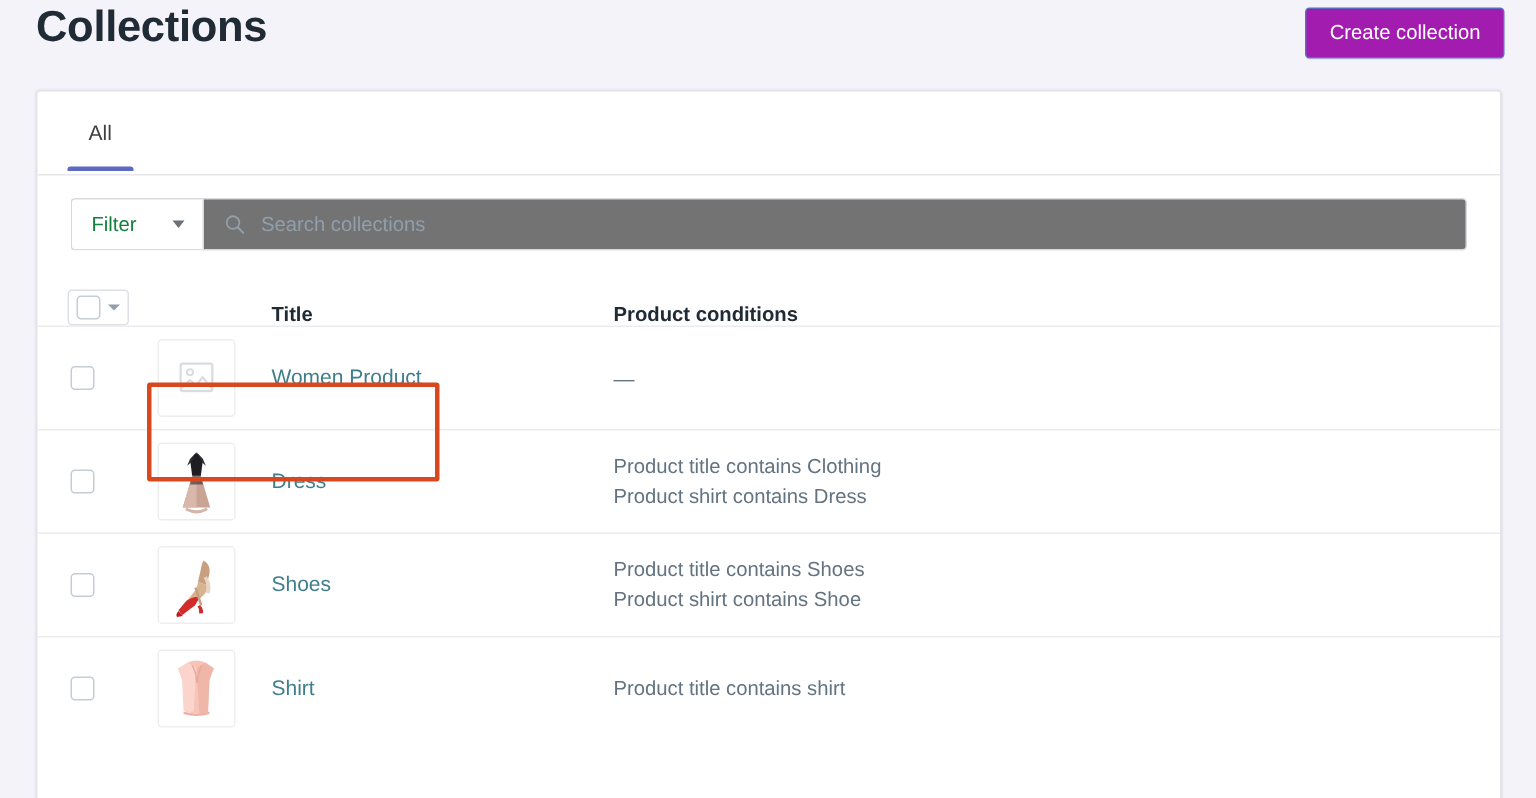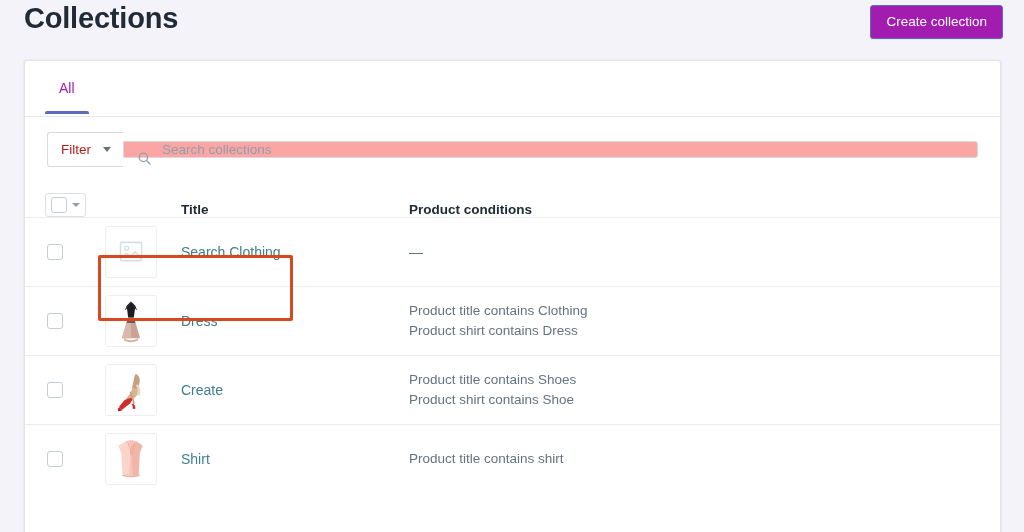--- a/index.html
+++ b/index.html
@@ -68,21 +68,21 @@
     height: 56px;
     border-bottom: 1px solid #e6e6eb;
     display: flex;
     align-items: flex-start;
     padding-left: 20px;
   }
 
   .tab {
     position: relative;
     font-size: 14px;
-    color: #a21caf;
+    color: #404040;
     padding: 19px 14px 17px 14px;
     cursor: pointer;
     background: none;
     border: none;
     font-family: "Liberation Sans", sans-serif;
   }
 
   .tab.active::after {
     content: "";
     position: absolute;
@@ -97,48 +97,48 @@
   
   .filter-row {
     display: flex;
     align-items: center;
     padding: 15px 22px 0 22px;
   }
 
   .filter-button {
     display: flex;
     align-items: center;
-    gap: 12px;
+    gap: 24px;
     height: 35px;
     padding: 0 12px 0 13px;
     background: #ffffff;
     border: 1px solid #d9d9e0;
     border-right: none;
     border-radius: 3px 0 0 3px;
     font-size: 13.5px;
-    color: #b91c1c;
+    color: #15803d;
     cursor: pointer;
     font-family: "Liberation Sans", sans-serif;
     white-space: nowrap;
   }
 
   .caret-down {
     width: 0; height: 0;
     border-left: 4.5px solid transparent;
     border-right: 4.5px solid transparent;
     border-top: 5px solid #6b7177;
   }
 
   .search-wrap {
     position: relative;
     flex: 1;
-    height: 17px;
+    height: 35px;
     border: 1px solid #d9d9e0;
     border-radius: 0 3px 3px 0;
-    background: #fca5a5;
+    background: #737373;
     display: flex;
     align-items: center;
     padding-left: 38px;
   }
 
   .search-icon {
     position: absolute;
     left: 13px;
     top: 9px;
     width: 15px;
@@ -319,21 +319,21 @@
       <div class="col-thumb">
         <div class="thumb">
           <svg class="art" viewBox="0 0 52 52" fill="none">
             <rect x="15" y="16" width="22" height="19" rx="1.5" stroke="#d8dde2" stroke-width="1.6"></rect>
             <circle cx="21.5" cy="22" r="2.1" stroke="#d8dde2" stroke-width="1.4"></circle>
             <path d="M16 32.5l5.5-5 4.2 3.6 4.6-5.6 5.6 7" stroke="#d8dde2" stroke-width="1.6" stroke-linejoin="round" stroke-linecap="round"></path>
           </svg>
         </div>
       </div>
       <div class="col-title">
-        <a class="title-link">Search Clothing</a>
+        <a class="title-link">Women Product</a>
       </div>
       <div class="col-cond cond-cell">
         <div class="dash">—</div>
       </div>
     </div>
 
     <div class="row">
       <div class="col-select">
         <span class="checkbox"></span>
       </div>
@@ -372,21 +372,21 @@
             <path d="M27 24 l6 2 q1 4 -2 7 l-12 11 -3 -3 9 -11 q2 -3 2 -6 Z" fill="#d8b391"></path>
             <path d="M19 37 q6 -4 9 -2 l-3 5 -9 7 -2.5 -3.5 Z" fill="#d22b2b"></path>
             <path d="M13.5 44 l3 3.5 -4 0.6 q-1.2 -1.6 1 -4.1 Z" fill="#b91f1f"></path>
             <path d="M33 20 q4 5 2 12 l-2.6 -0.8 q1.6 -5.6 -1.4 -10 Z" fill="#e8d5c2"></path>
             <path d="M24.5 28 l4 12.5 1.6 -0.6 -4 -12.4 Z" fill="#c9a07f"></path>
             <path d="M28.3 40 q2.6 2 2.2 5.5 l-2.6 0.2 q0.4 -3 -1.2 -4.9 Z" fill="#d22b2b"></path>
           </svg>
         </div>
       </div>
       <div class="col-title">
-        <a class="title-link">Create</a>
+        <a class="title-link">Shoes</a>
       </div>
       <div class="col-cond cond-cell">
         <div>Product title contains Shoes</div>
         <div>Product shirt contains Shoe</div>
       </div>
     </div>
 
     <div class="row">
       <div class="col-select">
         <span class="checkbox"></span>

